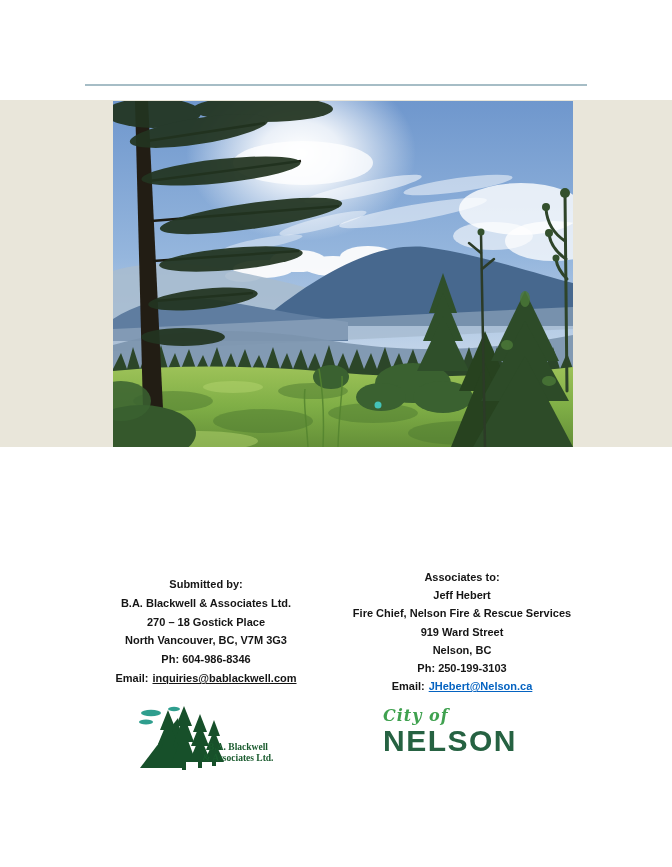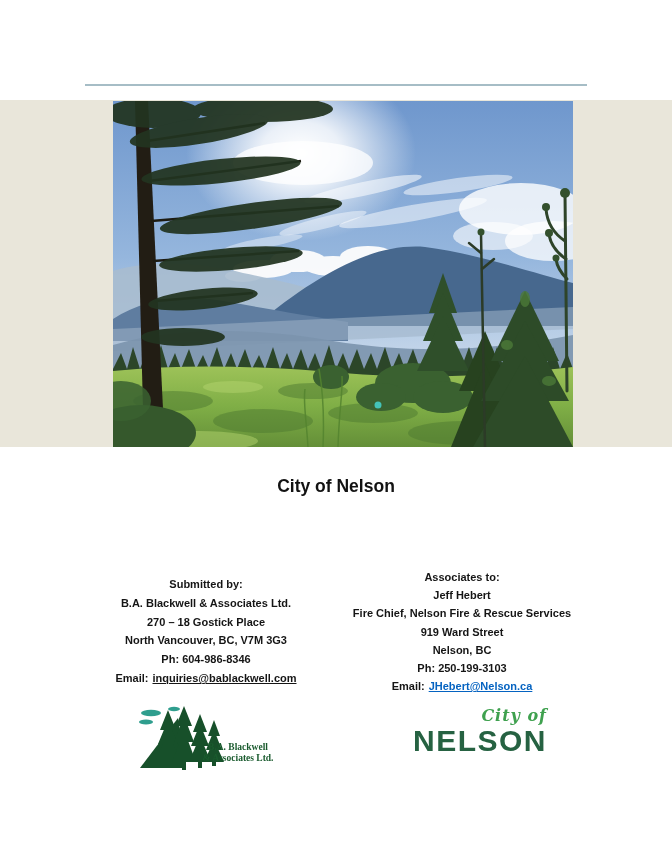--- a/index.html
+++ b/index.html
@@ -49,21 +49,21 @@
   .email-link { text-decoration:underline; color:#151515; }
   .email-link.blue { color:#0563c1; }
   
   .bw-logo { position:absolute; left:138px; top:704px; width:150px; height:72px; }
   .bw-trees { position:absolute; left:0; top:0; }
   .bw-text {
     position:absolute; left:52px; top:38px; width:96px; text-align:center;
     font-family:"Liberation Serif", serif; font-weight:bold;
     font-size:9.5px; line-height:10.5px; color:#1a5b2e; white-space:nowrap;
   }
-  .nelson-logo { position:absolute; left:383px; top:706px; width:164px; text-align:right; }
+  .nelson-logo { position:absolute; left:383px; top:706px; width:164px; text-align:left; }
   .nelson-script {
     font-family:"DejaVu Serif", serif; font-style:italic; font-weight:bold;
     font-size:16px; line-height:20px; color:#3fa14f; letter-spacing:1px;
   }
   .nelson-word {
     font-family:"Liberation Sans", sans-serif; font-weight:bold;
     font-size:30px; line-height:30px; color:#266242; letter-spacing:1.5px;
   }
 </style>
 </head>
@@ -216,21 +216,20 @@
           <ellipse cx="90" cy="198" rx="55" ry="10" transform="rotate(-6 90 198)"></ellipse>
           <ellipse cx="70" cy="236" rx="42" ry="9"></ellipse>
         </g>
 
         <ellipse cx="28" cy="332" rx="55" ry="28" fill="#35582c"></ellipse>
         <ellipse cx="8" cy="300" rx="30" ry="20" fill="#3a6130" opacity="0.85"></ellipse>
       </svg>
     </div>
   </div>
 
-  <div class="city-title">City of Nelson</div>
 
   <div class="block block-left">
     <span class="ln">Submitted by:</span>
     <span class="ln">B.A. Blackwell &amp; Associates Ltd.</span>
     <span class="ln">270 – 18 Gostick Place</span>
     <span class="ln">North Vancouver, BC, V7M 3G3</span>
     <span class="ln">Ph: 604-986-8346</span>
     <span class="ln email-line">
       <span class="email-prefix">Email:</span><span class="email-link">inquiries@bablackwell.com</span>
     </span>

